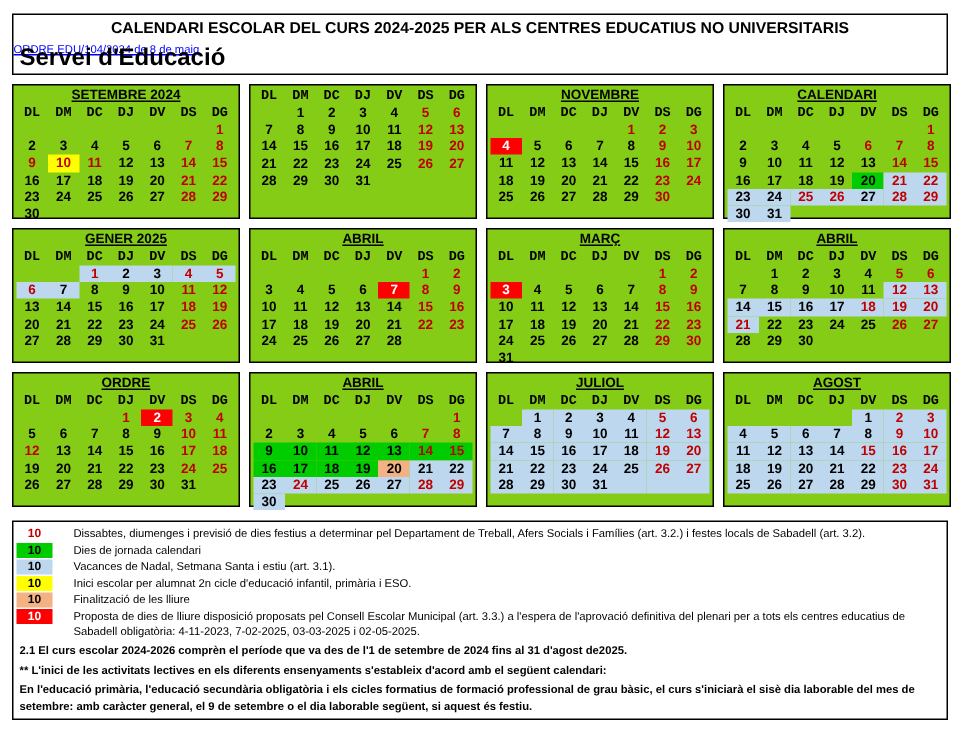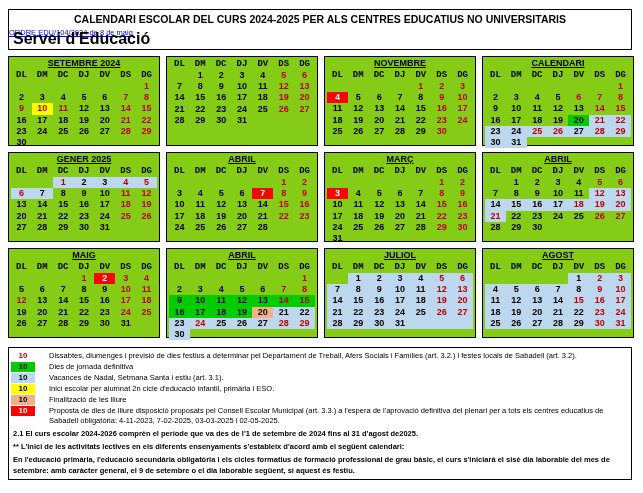--- a/index.html
+++ b/index.html
@@ -575,21 +575,21 @@
           <div class="day"></div>
           <div class="day"></div>
           <div class="day"></div>
           <div class="day"></div>
           <div class="day"></div>
           <div class="day"></div>
           <div class="day"></div>
         </div>
       </div>
       <div class="month">
-        <div class="month-title">MAIG</div>
+        <div class="month-title">ORDRE</div>
         <div class="dow-row">
           <div class="dow">DL</div>
           <div class="dow">DM</div>
           <div class="dow">DC</div>
           <div class="dow">DJ</div>
           <div class="dow">DV</div>
           <div class="dow">DS</div>
           <div class="dow">DG</div>
         </div>
         <div class="week">
@@ -848,21 +848,21 @@
     </div>
 
   <div class="legend-box">
     <div id="legend-rows">
         <div class="legend-row">
           <span class="sw sw-r">10</span>
           <span class="legend-text">Dissabtes, diumenges i previsió de dies festius a determinar pel Departament de Treball, Afers Socials i Famílies (art. 3.2.) i festes locals de Sabadell (art. 3.2).</span>
         </div>
         <div class="legend-row">
           <span class="sw sw-g">10</span>
-          <span class="legend-text">Dies de jornada definitiva</span>
+          <span class="legend-text">Dies de jornada calendari</span>
         </div>
         <div class="legend-row">
           <span class="sw sw-b">10</span>
           <span class="legend-text">Vacances de Nadal, Setmana Santa i estiu (art. 3.1).</span>
         </div>
         <div class="legend-row">
           <span class="sw sw-y">10</span>
           <span class="legend-text">Inici escolar per alumnat 2n cicle d'educació infantil, primària i ESO.</span>
         </div>
         <div class="legend-row">

